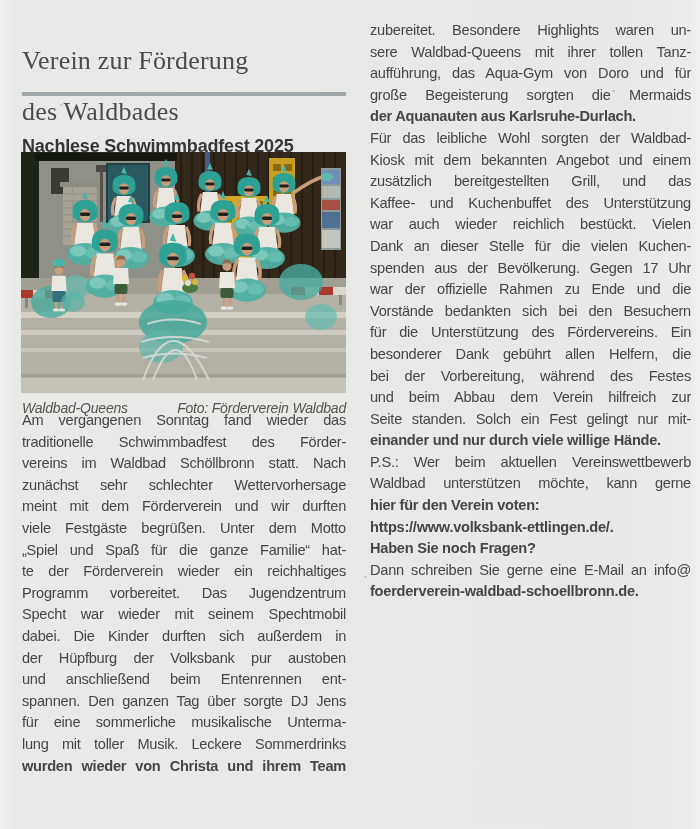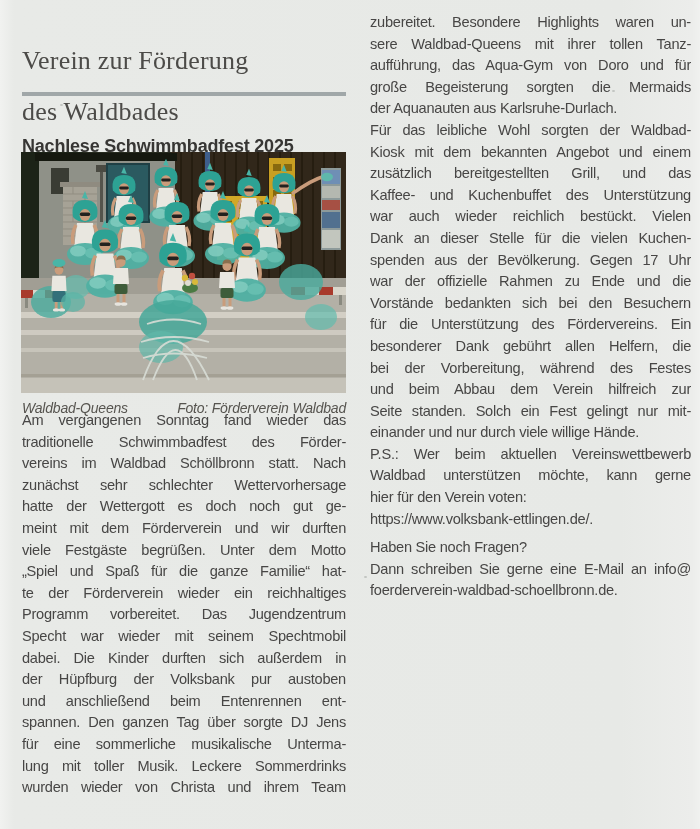--- a/index.html
+++ b/index.html
@@ -25,25 +25,25 @@
   .photo-wrap svg{display:block;width:325px;height:241px;}
   
   .caption-row{
     position:absolute;left:22px;top:400px;width:324px;
     display:flex;justify-content:space-between;align-items:baseline;
     font-style:italic;font-size:14px;color:#56544f;letter-spacing:-.2px;
   }
   
   .body-text{font-size:14.6px;line-height:21.6px;letter-spacing:-.25px;color:#474645;}
   .col-left-body{position:absolute;left:22px;top:410px;width:324px;overflow:hidden;}
-  .col-right{position:absolute;left:370px;top:12px;width:321px;overflow:hidden;}
+  .col-right{position:absolute;left:370px;top:20px;width:321px;overflow:hidden;}
   .para{margin:0;}
-  .gap-before{margin-top:7px;}
+  .gap-before{}
   .tline{display:block;text-align:justify;text-align-last:justify;text-justify:inter-word;}
-  .tline-last{text-align-last:left;}
+  .tline-last{text-align-last:left;font-weight:bold;}
   .justify-all .tline-last{text-align-last:justify;}
   
   .speck{position:absolute;width:3px;height:2px;border-radius:50%;background:#b7bab5;opacity:.8;}
 </style>
 </head>
 <body>
 
 <div class="page">
 
   <h1 class="headline">
@@ -216,21 +216,20 @@
     <span>Waldbad-Queens</span>
     <span>Foto: Förderverein Waldbad</span>
   </div>
 
   <div class="col-left-body body-text">
     <p class="para justify-all">
         <span class="tline">Am vergangenen Sonntag fand wieder das</span>
         <span class="tline">traditionelle Schwimmbadfest des Förder-</span>
         <span class="tline">vereins im Waldbad Schöllbronn statt. Nach</span>
         <span class="tline">zunächst sehr schlechter Wettervorhersage</span>
-        <span class="tline">hatte der Wettergott es doch noch gut ge-</span>
         <span class="tline">meint mit dem Förderverein und wir durften</span>
         <span class="tline">viele Festgäste begrüßen. Unter dem Motto</span>
         <span class="tline">„Spiel und Spaß für die ganze Familie“ hat-</span>
         <span class="tline">te der Förderverein wieder ein reichhaltiges</span>
         <span class="tline">Programm vorbereitet. Das Jugendzentrum</span>
         <span class="tline">Specht war wieder mit seinem Spechtmobil</span>
         <span class="tline">dabei. Die Kinder durften sich außerdem in</span>
         <span class="tline">der Hüpfburg der Volksbank pur austoben</span>
         <span class="tline">und anschließend beim Entenrennen ent-</span>
         <span class="tline">spannen. Den ganzen Tag über sorgte DJ Jens</span>

